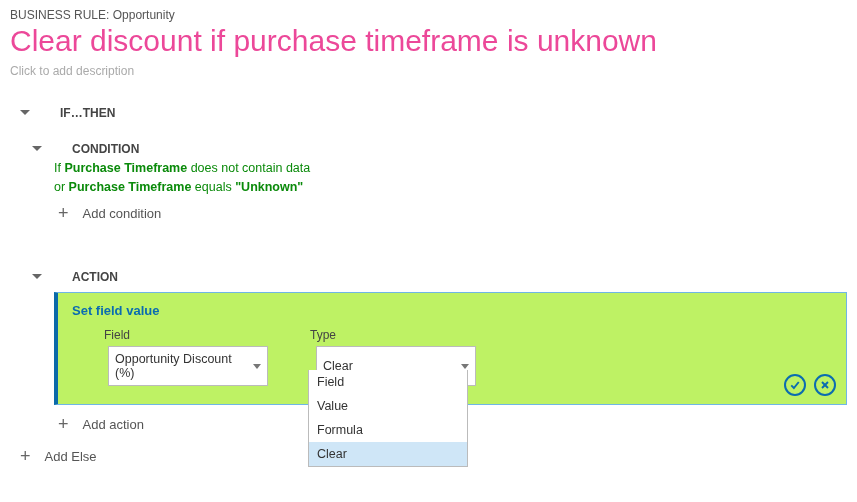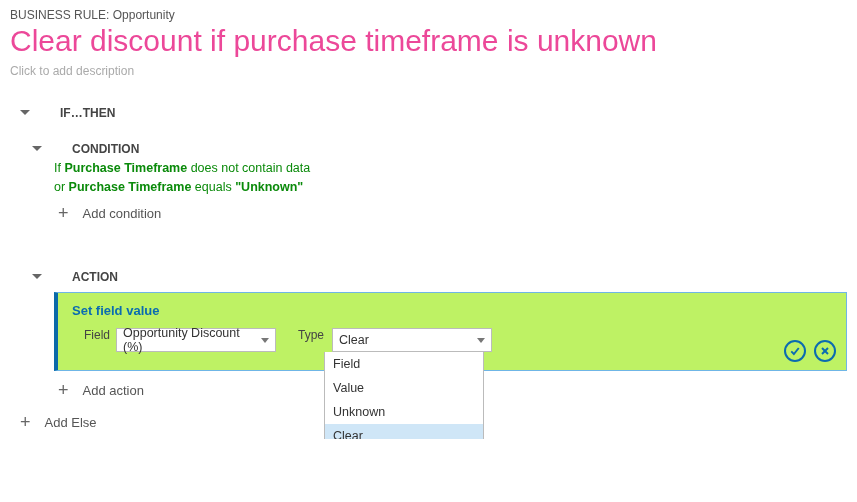--- a/index.html
+++ b/index.html
@@ -32,25 +32,25 @@
   .action-card {
     border: 1px solid #6fb6e6;
     border-left: 4px solid #0b6aa8;
     background: #bef264;
     margin-top:8px;
     padding: 10px 14px 18px 14px;
     position: relative;
   }
   .action-title { color:#0b6cb0; font-weight:600; font-size:13px; margin-bottom:10px;}
   .form-row { display:flex; gap:20px; }
-  .form-col { display:flex; flex-direction:row; }
+  .form-col { display:flex; flex-direction:column;margin-left:20px; }
   .form-label { font-size:12px; color:#444; margin-bottom:4px; margin-left:2px;}
   .select {
     display:flex; align-items:center; justify-content:space-between;
-    border:1px solid #bbb; background:#fff; height:24px;
+    border:1px solid #bbb; background:#fff; height:40px;
     padding:0 6px; font-size:12.5px; color:#333;
     min-width:160px; cursor:pointer;
   }
   .select .caret { width:0;height:0;border-style:solid;border-width:5px 4px 0 4px;border-color:#777 transparent transparent transparent; }
   .type-wrap { position:relative;padding-left:8px; }
   .type-field { width:160px; }
   .dropdown {
     position:absolute; top:24px; left:0; width:160px;
     border:1px solid #bbb; border-top:none; background:#fff;
     z-index:5;
@@ -138,21 +138,21 @@
         <div class="form-col">
           <div class="form-label">Type</div>
           <div class="type-wrap">
             <div class="select type-field">
               <span>Clear</span>
               <span class="caret"></span>
             </div>
             <div class="dropdown">
               <div class="dropdown-item">Field</div>
               <div class="dropdown-item">Value</div>
-              <div class="dropdown-item">Unknown</div>
+              <div class="dropdown-item">Formula</div>
               <div class="dropdown-item selected">Clear</div>
             </div>
           </div>
         </div>
       </div>
     </div>
     <div class="card-actions">
       <div class="circ">
         <svg viewBox="0 0 16 16">
             <polyline points="3,8.5 6.5,12 13,4"></polyline>

